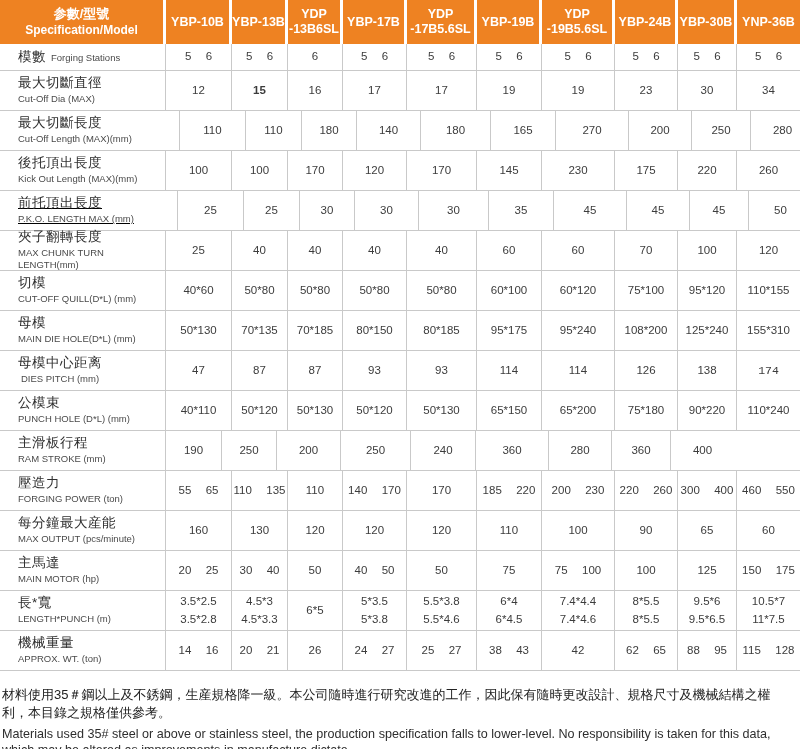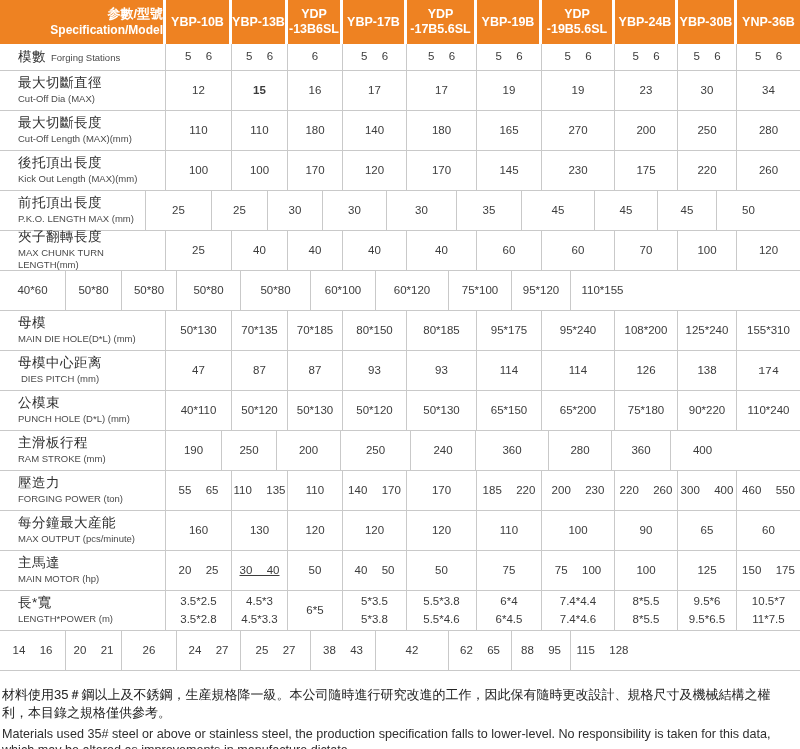--- a/index.html
+++ b/index.html
@@ -9,21 +9,21 @@
   
   .spec-table{width:800px;}
   .trow{display:flex;align-items:stretch;}
   .trow.body-row{border-bottom:1px solid #c9c9c9;}
   .cell{box-sizing:border-box;flex:0 0 auto;display:flex;align-items:center;justify-content:center;}
 
   
   .hrow .cell{background:#ee8222;border-right:3px solid #ffffff;}
   .hrow .cell:last-child{border-right:none;}
   .model-head{color:#ffffff;font-weight:bold;font-size:12.5px;line-height:1.18;text-align:center;white-space:pre-line;letter-spacing:0;}
-  .corner{flex-direction:column;justify-content:center;align-items:flex-end;}
+  .corner{flex-direction:column;justify-content:center;}
   .corner .zh{color:#ffffff;font-weight:bold;font-size:13px;line-height:1.25;}
   .corner .en{color:#ffffff;font-weight:bold;font-size:12px;line-height:1.25;}
 
   
   .label-cell{justify-content:flex-start;align-items:center;border-right:1px solid #c9c9c9;padding-left:18px;}
   .label-inner{display:flex;flex-direction:column;justify-content:center;}
   .label-inner.inline{flex-direction:row;align-items:center;gap:5px;}
   .lbl-zh{font-size:13.5px;color:#2f2f2f;line-height:1.25;letter-spacing:.5px;}
   .lbl-en{font-size:9.5px;color:#4a4a4a;line-height:1.3;margin-top:1px;}
   .label-inner.inline .lbl-en{margin-top:2px;}
@@ -93,21 +93,21 @@
           <div class="cell val-cell" style="width: 55px; height: 39px;">16</div>
           <div class="cell val-cell" style="width: 64px; height: 39px;">17</div>
           <div class="cell val-cell" style="width: 70px; height: 39px;">17</div>
           <div class="cell val-cell" style="width: 65px; height: 39px;">19</div>
           <div class="cell val-cell" style="width: 73px; height: 39px;">19</div>
           <div class="cell val-cell" style="width: 63px; height: 39px;">23</div>
           <div class="cell val-cell" style="width: 59px; height: 39px;">30</div>
           <div class="cell val-cell" style="width: 63px; height: 39px;">34</div>
         </div>
         <div class="trow body-row">
-          <div class="cell label-cell" style="width: 166px; height: 39px;">
+          <div class="cell label-cell" style="width: 180px; height: 39px;">
             <div class="label-inner">
               <span class="lbl-zh">最大切斷長度</span>
               <span class="lbl-en">Cut-Off Length (MAX)(mm)</span>
             </div>
           </div>
           <div class="cell val-cell" style="width: 66px; height: 39px;">110</div>
           <div class="cell val-cell" style="width: 56px; height: 39px;">110</div>
           <div class="cell val-cell" style="width: 55px; height: 39px;">180</div>
           <div class="cell val-cell" style="width: 64px; height: 39px;">140</div>
           <div class="cell val-cell" style="width: 70px; height: 39px;">180</div>
@@ -129,21 +129,21 @@
           <div class="cell val-cell" style="width: 55px; height: 39px;">170</div>
           <div class="cell val-cell" style="width: 64px; height: 39px;">120</div>
           <div class="cell val-cell" style="width: 70px; height: 39px;">170</div>
           <div class="cell val-cell" style="width: 65px; height: 39px;">145</div>
           <div class="cell val-cell" style="width: 73px; height: 39px;">230</div>
           <div class="cell val-cell" style="width: 63px; height: 39px;">175</div>
           <div class="cell val-cell" style="width: 59px; height: 39px;">220</div>
           <div class="cell val-cell" style="width: 63px; height: 39px;">260</div>
         </div>
         <div class="trow body-row">
-          <div class="cell label-cell" style="width: 146px; height: 39px;">
+          <div class="cell label-cell" style="width: 178px; height: 39px; text-decoration: underline;">
             <div class="label-inner">
               <span class="lbl-zh">前托頂出長度</span>
               <span class="lbl-en">P.K.O. LENGTH MAX (mm)</span>
             </div>
           </div>
           <div class="cell val-cell" style="width: 66px; height: 39px;">25</div>
           <div class="cell val-cell" style="width: 56px; height: 39px;">25</div>
           <div class="cell val-cell" style="width: 55px; height: 39px;">30</div>
           <div class="cell val-cell" style="width: 64px; height: 39px;">30</div>
           <div class="cell val-cell" style="width: 70px; height: 39px;">30</div>
@@ -165,20 +165,26 @@
           <div class="cell val-cell" style="width: 55px; height: 39px;">40</div>
           <div class="cell val-cell" style="width: 64px; height: 39px;">40</div>
           <div class="cell val-cell" style="width: 70px; height: 39px;">40</div>
           <div class="cell val-cell" style="width: 65px; height: 39px;">60</div>
           <div class="cell val-cell" style="width: 73px; height: 39px;">60</div>
           <div class="cell val-cell" style="width: 63px; height: 39px;">70</div>
           <div class="cell val-cell" style="width: 59px; height: 39px;">100</div>
           <div class="cell val-cell" style="width: 63px; height: 39px;">120</div>
         </div>
         <div class="trow body-row">
+          <div class="cell label-cell" style="width: 166px; height: 39px;">
+            <div class="label-inner">
+              <span class="lbl-zh">切模</span>
+              <span class="lbl-en">CUT-OFF QUILL(D*L) (mm)</span>
+            </div>
+          </div>
           <div class="cell val-cell" style="width: 66px; height: 39px;">40*60</div>
           <div class="cell val-cell" style="width: 56px; height: 39px;">50*80</div>
           <div class="cell val-cell" style="width: 55px; height: 39px;">50*80</div>
           <div class="cell val-cell" style="width: 64px; height: 39px;">50*80</div>
           <div class="cell val-cell" style="width: 70px; height: 39px;">50*80</div>
           <div class="cell val-cell" style="width: 65px; height: 39px;">60*100</div>
           <div class="cell val-cell" style="width: 73px; height: 39px;">60*120</div>
           <div class="cell val-cell" style="width: 63px; height: 39px;">75*100</div>
           <div class="cell val-cell" style="width: 59px; height: 39px;">95*120</div>
           <div class="cell val-cell" style="width: 63px; height: 39px;">110*155</div>
@@ -291,35 +297,35 @@
           <div class="cell val-cell" style="width: 63px; height: 39px;">60</div>
         </div>
         <div class="trow body-row">
           <div class="cell label-cell" style="width: 166px; height: 39px;">
             <div class="label-inner">
               <span class="lbl-zh">主馬達</span>
               <span class="lbl-en">MAIN MOTOR (hp)</span>
             </div>
           </div>
           <div class="cell val-cell" style="width: 66px; height: 39px;">20  25</div>
-          <div class="cell val-cell" style="width: 56px; height: 39px; text-decoration: underline;">30  40</div>
+          <div class="cell val-cell" style="width: 56px; height: 39px;">30  40</div>
           <div class="cell val-cell" style="width: 55px; height: 39px;">50</div>
           <div class="cell val-cell" style="width: 64px; height: 39px;">40  50</div>
           <div class="cell val-cell" style="width: 70px; height: 39px;">50</div>
           <div class="cell val-cell" style="width: 65px; height: 39px;">75</div>
           <div class="cell val-cell" style="width: 73px; height: 39px;">75  100</div>
           <div class="cell val-cell" style="width: 63px; height: 39px;">100</div>
           <div class="cell val-cell" style="width: 59px; height: 39px;">125</div>
           <div class="cell val-cell" style="width: 63px; height: 39px;">150  175</div>
         </div>
         <div class="trow body-row">
           <div class="cell label-cell" style="width: 166px; height: 39px;">
             <div class="label-inner">
               <span class="lbl-zh">長*寬</span>
-              <span class="lbl-en">LENGTH*POWER (m)</span>
+              <span class="lbl-en">LENGTH*PUNCH (m)</span>
             </div>
           </div>
           <div class="cell val-cell" style="width: 66px; height: 39px;">3.5*2.5
 3.5*2.8</div>
           <div class="cell val-cell" style="width: 56px; height: 39px;">4.5*3
 4.5*3.3</div>
           <div class="cell val-cell" style="width: 55px; height: 39px;">6*5</div>
           <div class="cell val-cell" style="width: 64px; height: 39px;">5*3.5
 5*3.8</div>
           <div class="cell val-cell" style="width: 70px; height: 39px;">5.5*3.8
@@ -329,20 +335,26 @@
           <div class="cell val-cell" style="width: 73px; height: 39px;">7.4*4.4
 7.4*4.6</div>
           <div class="cell val-cell" style="width: 63px; height: 39px;">8*5.5
 8*5.5</div>
           <div class="cell val-cell" style="width: 59px; height: 39px;">9.5*6
 9.5*6.5</div>
           <div class="cell val-cell" style="width: 63px; height: 39px;">10.5*7
 11*7.5</div>
         </div>
         <div class="trow body-row">
+          <div class="cell label-cell" style="width: 166px; height: 39px;">
+            <div class="label-inner">
+              <span class="lbl-zh">機械重量</span>
+              <span class="lbl-en">APPROX. WT. (ton)</span>
+            </div>
+          </div>
           <div class="cell val-cell" style="width: 66px; height: 39px;">14  16</div>
           <div class="cell val-cell" style="width: 56px; height: 39px;">20  21</div>
           <div class="cell val-cell" style="width: 55px; height: 39px;">26</div>
           <div class="cell val-cell" style="width: 64px; height: 39px;">24  27</div>
           <div class="cell val-cell" style="width: 70px; height: 39px;">25  27</div>
           <div class="cell val-cell" style="width: 65px; height: 39px;">38  43</div>
           <div class="cell val-cell" style="width: 73px; height: 39px;">42</div>
           <div class="cell val-cell" style="width: 63px; height: 39px;">62  65</div>
           <div class="cell val-cell" style="width: 59px; height: 39px;">88  95</div>
           <div class="cell val-cell" style="width: 63px; height: 39px;">115  128</div>

